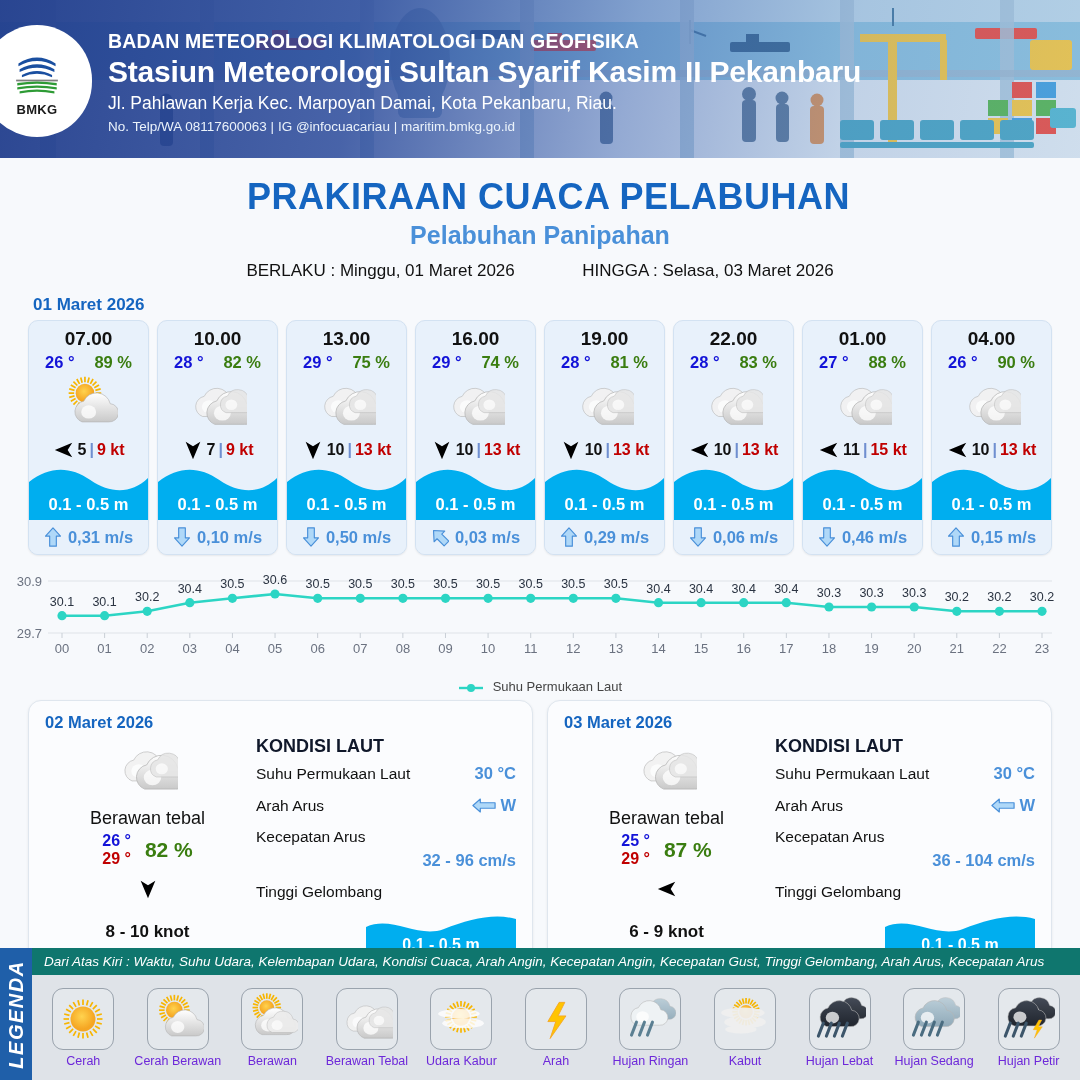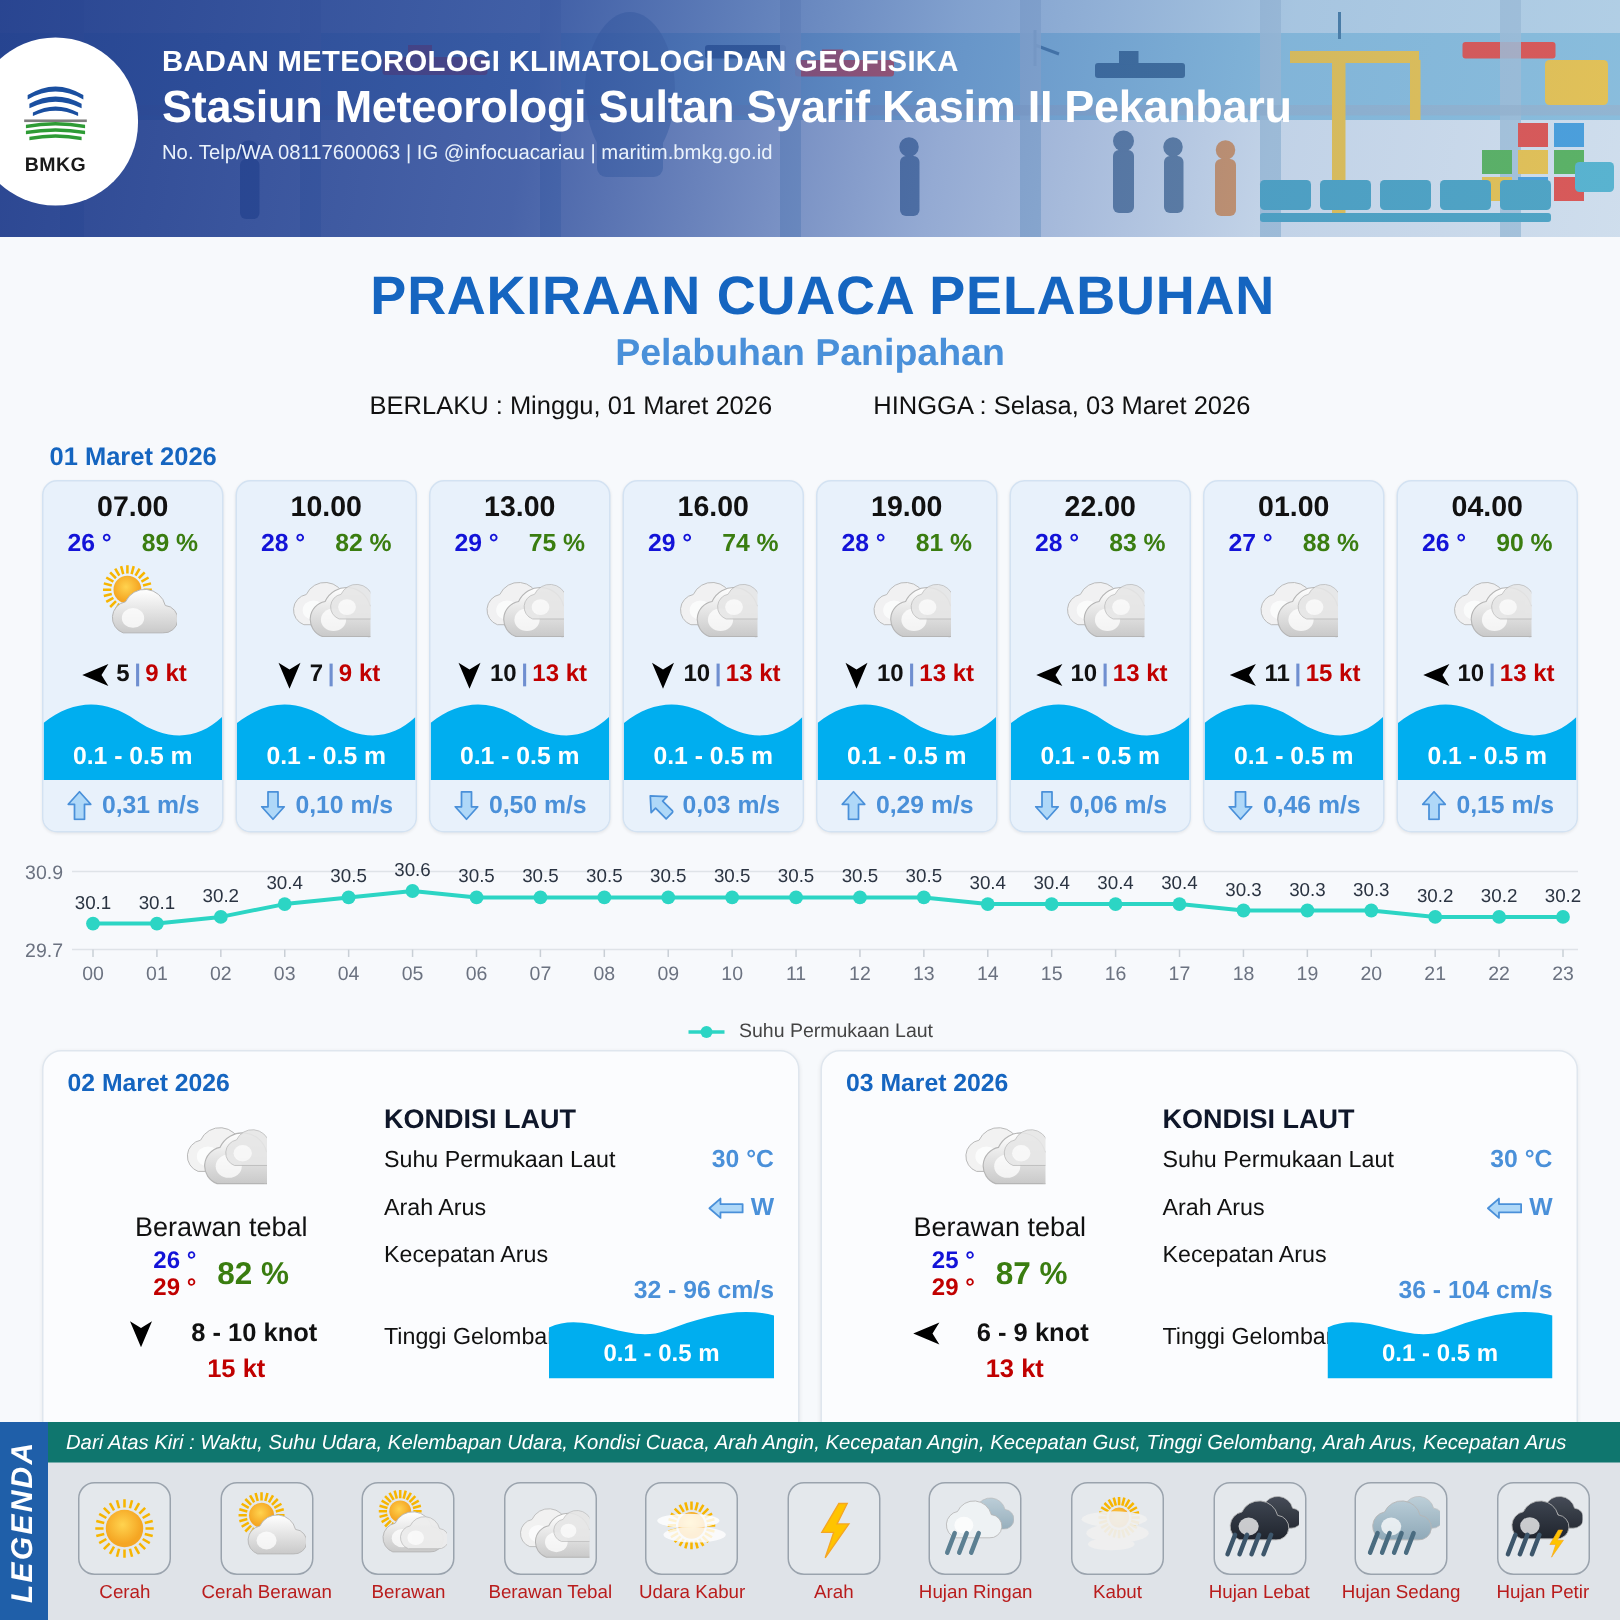--- a/index.html
+++ b/index.html
@@ -91,21 +91,21 @@
   .s-date { font-size:16.5px; font-weight:bold; color:#1565C0; }
   .s-body { display:flex; margin-top:4px; }
   .s-left { width:205px; }
   .s-icon { height:62px; display:flex; align-items:center; justify-content:center; }
   .s-cond { font-size:18px; color:#111; text-align:center; margin-top:10px; }
   .s-temps { display:flex; align-items:center; justify-content:center; gap:14px; margin-top:3px; }
   .s-tcol { display:flex; flex-direction:column; line-height:1.12; }
   .s-tmin { font-size:16px; font-weight:bold; color:#1313d8; }
   .s-tmax { font-size:16px; font-weight:bold; color:#c00000; }
   .s-hum  { font-size:21px; font-weight:bold; color:#3a7d10; }
-  .s-wind { display:flex; align-items:center; justify-content:center; gap:22px; margin-top:10px; }
+  .s-wind { display:flex; align-items:center; justify-content:center; gap:22px; margin-top:10px;flex-direction:column; }
   .s-wtxt { font-size:17px; font-weight:bold; color:#111; }
   .s-gust { text-align:center; font-size:17px; font-weight:bold; color:#c00000; margin-top:3px; margin-left:20px; }
   .s-right { flex:1; padding-left:6px; position:relative; }
   .s-head { font-size:18px; font-weight:bold; color:#0f172a; margin-bottom:7px; }
   .s-row { display:flex; justify-content:space-between; align-items:center; margin-bottom:13px; font-size:15.5px; color:#111; }
   .s-val { font-size:16.5px; font-weight:bold; color:#4A90D9; }
   .s-cur-arrow { width:24px; height:17px; margin-right:4px; }
   .s-wave-box { position:absolute; right:0; bottom:4px; width:150px; height:48px; }
   .s-wave-txt {
     position:absolute; bottom:7px; left:0; width:100%; text-align:center;
@@ -125,21 +125,21 @@
   .leg-bar {
     background:#0f766e; color:#fff; font-size:13.5px; font-style:italic;
     padding:6px 12px; white-space:nowrap; overflow:hidden;
   }
   .leg-items { flex:1; display:flex; justify-content:space-around; align-items:center; padding:0 4px; }
   .leg-item { display:flex; flex-direction:column; align-items:center; width:92px; }
   .leg-box {
     width:62px; height:62px; background:#e4e8ec; border:1px solid #9aa3ad; border-radius:11px;
     display:flex; align-items:center; justify-content:center;
   }
-  .leg-cap { font-size:12.5px; color:#b91c1c; margin-top:4px; text-align:center; }
+  .leg-cap { font-size:12.5px; color:#6d28d9; margin-top:4px; text-align:center; }
 </style>
 </head>
 <body>
 
 <div class="header">
   <svg class="hdr-art" viewBox="0 0 1080 158" preserveAspectRatio="none">
     <rect x="0" y="0" width="1080" height="158" fill="#cfe2ef"></rect>
     <rect x="0" y="0" width="1080" height="22" fill="#bcd8ea"></rect>
     <rect x="0" y="22" width="1080" height="58" fill="#8fc4e0"></rect>
     <rect x="0" y="80" width="1080" height="78" fill="#dce8f2"></rect>
@@ -246,20 +246,21 @@
         <path d="M16 71 Q50 65 84 71 L84 75 Q50 69 16 75 Z"></path>
         <path d="M20 78 Q50 72 80 78 L80 82 Q50 76 20 82 Z"></path>
       </g>
     </svg>
     <div class="logo-text">BMKG</div>
   </div>
 
   <div class="hdr-text">
     <div class="h-line1">BADAN METEOROLOGI KLIMATOLOGI DAN GEOFISIKA</div>
     <div class="h-line2">Stasiun Meteorologi Sultan Syarif Kasim II Pekanbaru</div>
+    <div class="h-line3">Jl. Pahlawan Kerja Kec. Marpoyan Damai, Kota Pekanbaru, Riau.</div>
     <div class="h-line4">No. Telp/WA 08117600063 | IG @infocuacariau | maritim.bmkg.go.id</div>
   </div>
 </div>
 
 <div class="title-block">
   <div class="t-main">PRAKIRAAN CUACA PELABUHAN</div>
   <div class="t-sub">Pelabuhan Panipahan</div>
   <div class="t-valid">
     <span class="lbl">BERLAKU :</span>
     <span>Minggu, 01 Maret 2026</span>

